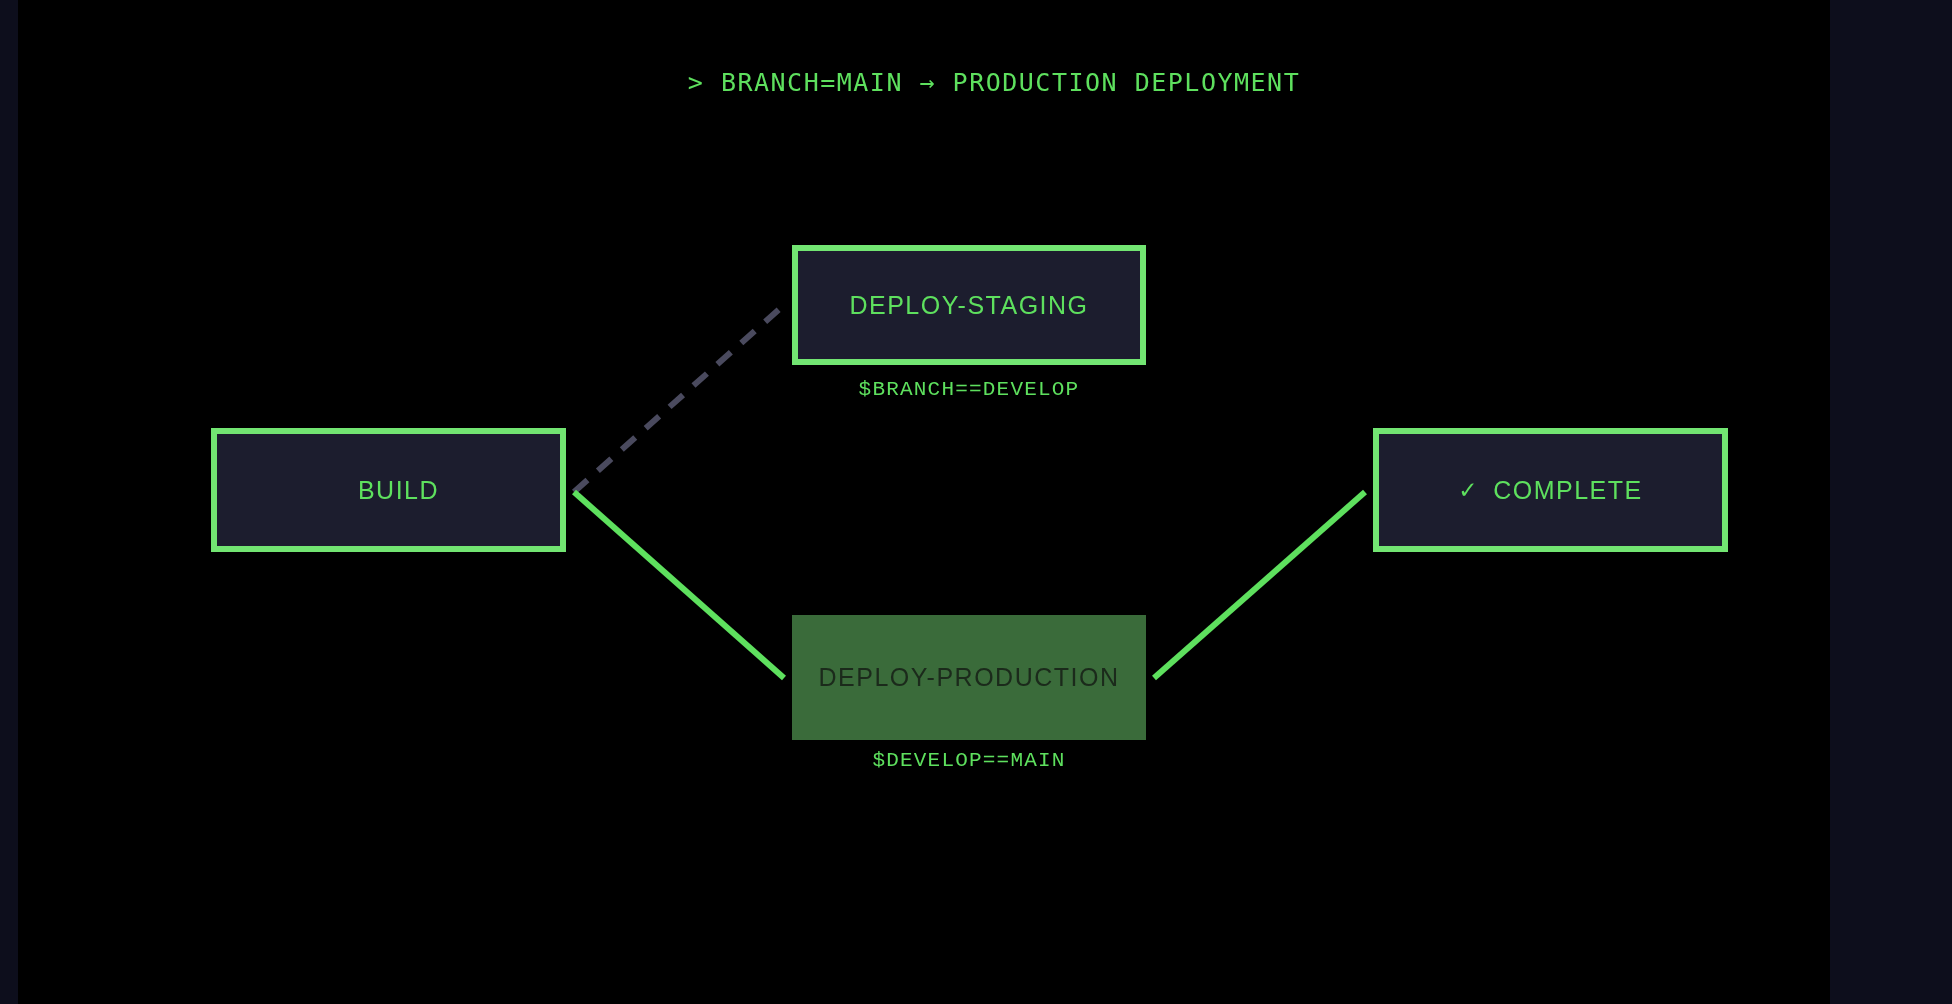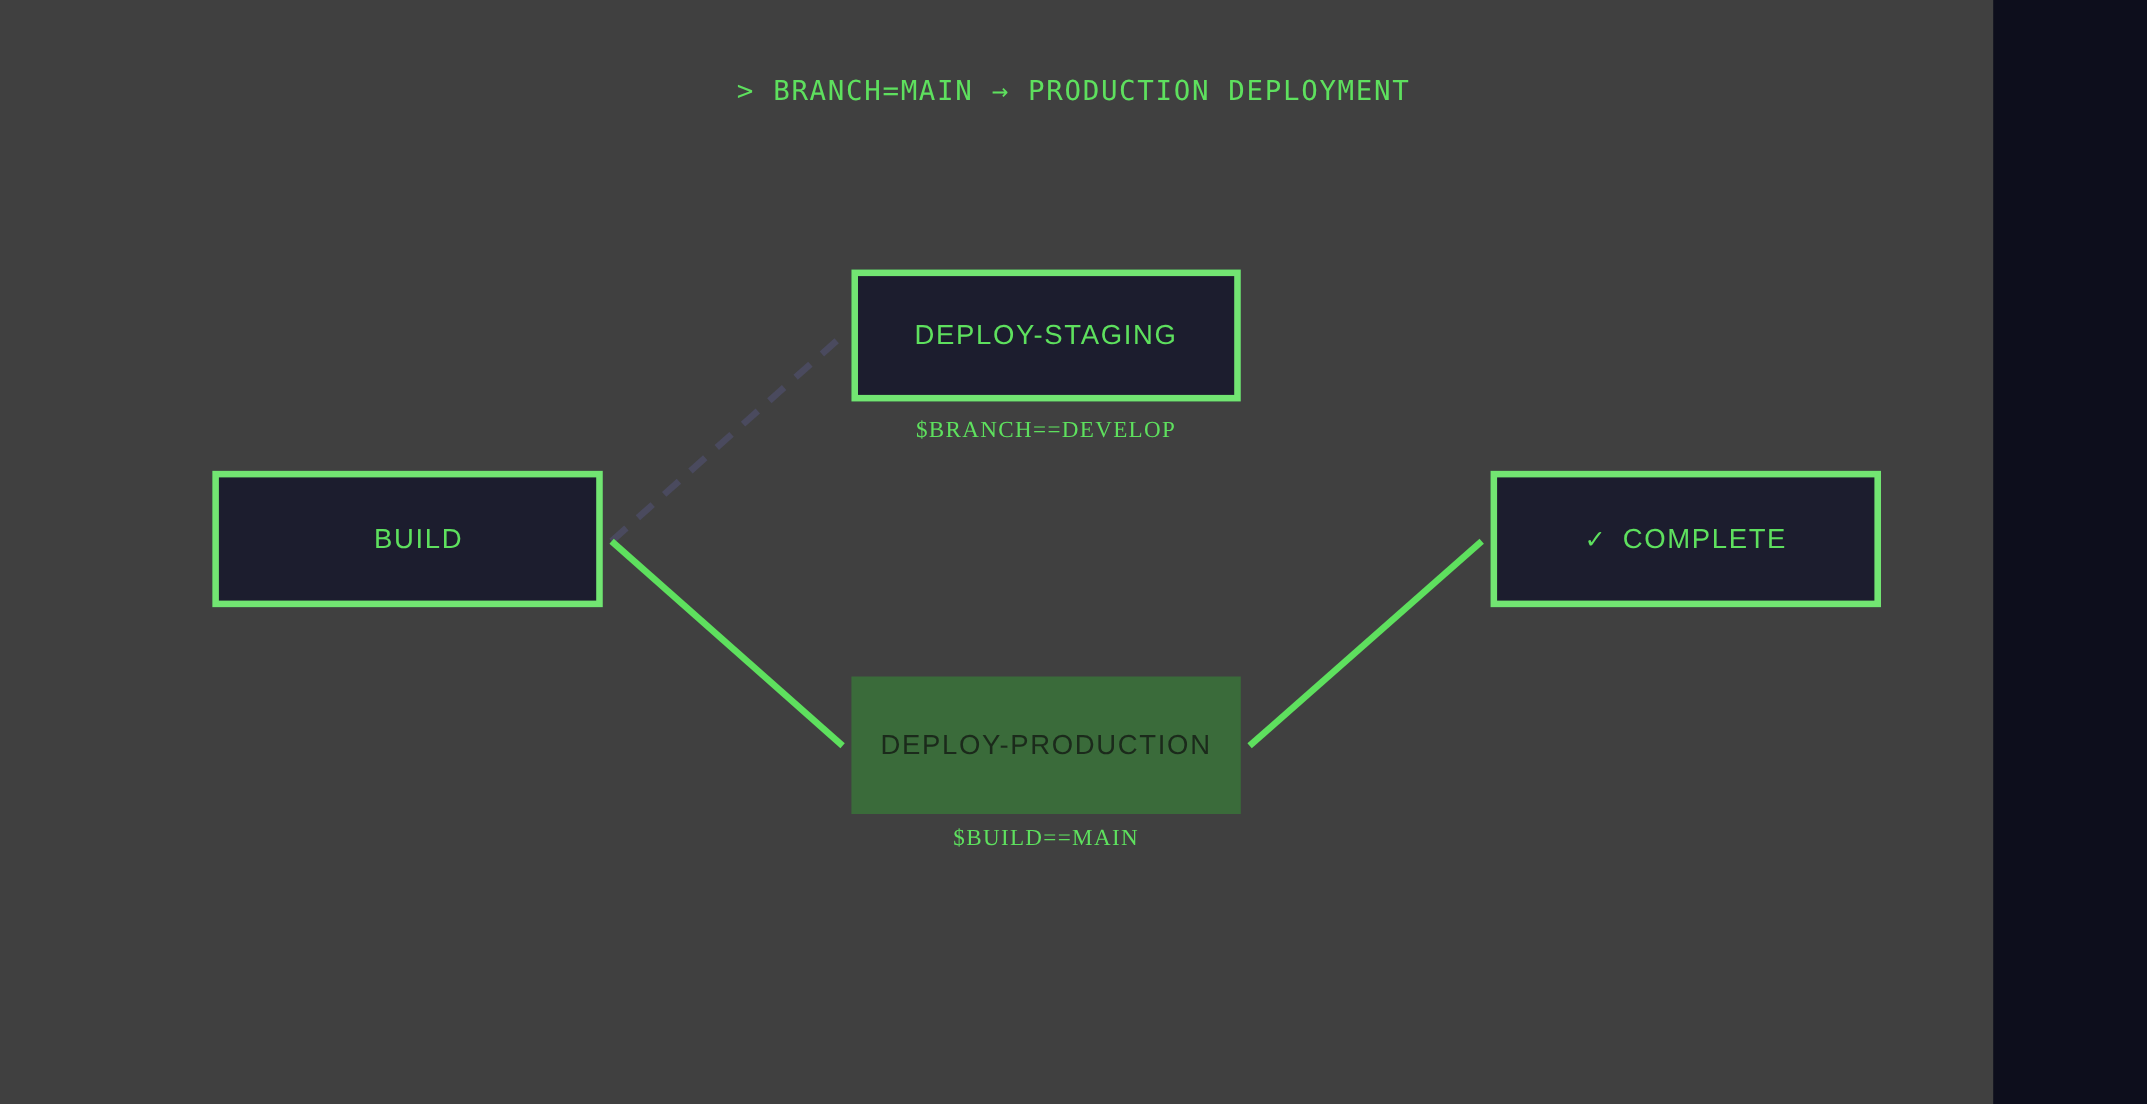--- a/index.html
+++ b/index.html
@@ -66,27 +66,27 @@
     margin-right: 14px;
     font-size: 23px;
   }
   .edge-label {
     position: absolute;
     text-align: center;
     color: #5ee05e;
     font-size: 21px;
     letter-spacing: 1.2px;
     white-space: pre;
-    font-family: Liberation Serif, serif;
+    font-family: Liberation Mono, monospace;
   }
 </style>
 </head>
 <body style="background: rgb(13, 14, 28);">
 
-<div id="stage" style="width: 1812px; height: 1004px; background: #404040;">
+<div id="stage" style="width: 1812px; height: 1004px; background: #000000; margin-left: 18px;">
 
   <div class="header-line" style="color: rgb(94, 224, 94);">&gt; BRANCH=MAIN → PRODUCTION DEPLOYMENT</div>
 
   <svg id="edges" viewBox="0 0 1952 1004" preserveAspectRatio="none">
     <line stroke-linecap="butt" x1="556" y1="492" x2="766" y2="305" stroke="#4a4a5e" stroke-width="6" stroke-dasharray="18 14"></line>
     <line stroke-linecap="butt" x1="556" y1="492" x2="766" y2="678" stroke="#5ee05e" stroke-width="6"></line>
     <line stroke-linecap="butt" x1="1136" y1="678" x2="1347" y2="492" stroke="#5ee05e" stroke-width="6"></line>
   </svg>
 
   <div class="node outline" style="left: 193px; top: 428px; width: 355px; height: 124px; color: rgb(94, 224, 94); background: rgb(28, 29, 46); border-color: rgb(114, 229, 114); padding-left: 20px;">
@@ -101,15 +101,15 @@
     <span>DEPLOY-PRODUCTION</span>
   </div>
 
   <div class="node outline" style="left: 1355px; top: 428px; width: 355px; height: 124px; color: rgb(94, 224, 94); background: rgb(28, 29, 46); border-color: rgb(114, 229, 114);">
     <span class="check">✓</span>
     <span>COMPLETE</span>
   </div>
 
   <div class="edge-label" style="left: 651px; top: 378px; width: 600px; color: rgb(94, 224, 94);">$BRANCH==DEVELOP</div>
 
-  <div class="edge-label" style="left: 651px; top: 749px; width: 600px; color: rgb(94, 224, 94);">$BUILD==MAIN</div>
+  <div class="edge-label" style="left: 651px; top: 749px; width: 600px; color: rgb(94, 224, 94);">$DEVELOP==MAIN</div>
 
 </div>
 
 </body></html>

